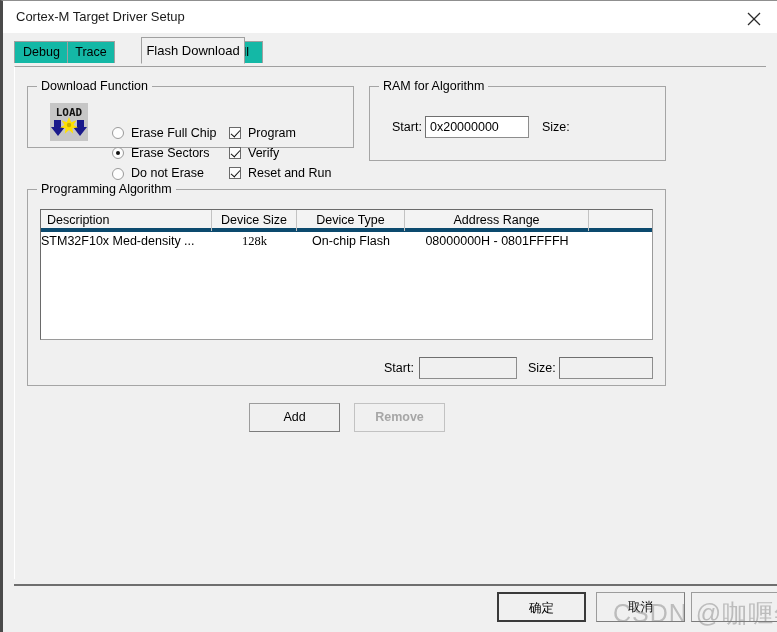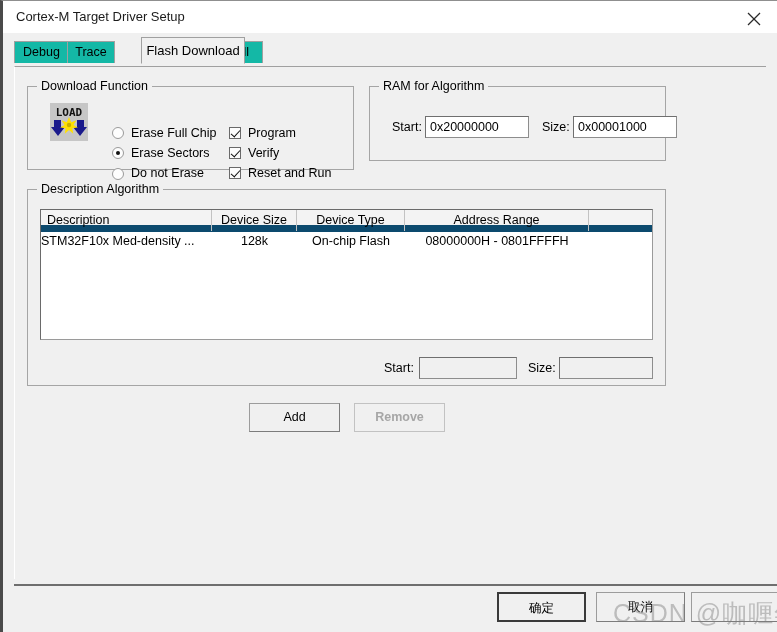--- a/index.html
+++ b/index.html
@@ -113,21 +113,21 @@
     position: absolute;
     top: -8px;
     left: 9px;
     background: #f0f0f0;
     padding: 0 4px;
     font-size: 12.5px;
     color: #000;
     white-space: nowrap;
   }
 
-  #grp-download { left: 24px;  top: 85px;  width: 327px; height: 84px; }
+  #grp-download { left: 24px;  top: 85px;  width: 327px; height: 62px; }
   #grp-ram      { left: 366px; top: 85px;  width: 297px; height: 75px; }
   #grp-prog     { left: 24px;  top: 188px; width: 639px; height: 197px; }
 
   
   #load-icon {
     position: absolute;
     left: 22px;
     top: 16px;
     width: 38px;
     height: 38px;
@@ -226,21 +226,21 @@
     border: 1px solid #9a9a9a;
     border-top-color: #6a6a6a;
     border-left-color: #6a6a6a;
     box-sizing: border-box;
     overflow: hidden;
   }
   #alg-header {
     position: relative;
     height: 22px;
     background: #f3f3f3;
-    border-bottom: 7px solid #0c4a6e;
+    border-bottom: 4px solid #0c4a6e;
     box-sizing: border-box;
   }
   .hcell {
     position: absolute;
     top: 0;
     height: 21px;
     line-height: 21px;
     font-size: 12.5px;
     color: #000;
     box-sizing: border-box;
@@ -386,38 +386,37 @@
       <span class="check-mark sel"></span>
       <span class="ctl-label">Reset and Run</span>
     </div>
   </div>
 
   <div class="groupbox" id="grp-ram">
     <div class="group-title">RAM for Algorithm</div>
     <div class="fld-label" id="ram-start-label">Start:</div>
     <div class="textfield" id="ram-start-input">0x20000000</div>
     <div class="fld-label" id="ram-size-label">Size:</div>
-    <div class="textfield" id="ram-size-input">0x00001000</div>
   </div>
 
   <div class="groupbox" id="grp-prog">
-    <div class="group-title">Description Algorithm</div>
+    <div class="group-title">Programming Algorithm</div>
 
     <div id="alg-table">
       <div id="alg-header">
         <div class="hcell left" style="left:0px;   width:171px;">Description</div>
         <div class="hcell ctr" style="left:171px; width:85px;">Device Size</div>
         <div class="hcell ctr" style="left:256px; width:108px;">Device Type</div>
         <div class="hcell ctr" style="left:364px; width:184px;">Address Range</div>
         <div class="hcell ctr last" style="left:548px; width:63px;"></div>
       </div>
 
       <div id="alg-row">
         <div class="rcell left" style="left:0px;   width:171px;">STM32F10x Med-density ...</div>
-        <div class="rcell ctr" style="left:171px; width:85px;">128k</div>
+        <div class="rcell ctr" style="left:171px; width:85px;font-family:Liberation Serif, serif;">128k</div>
         <div class="rcell ctr" style="left:256px; width:108px;">On-chip Flash</div>
         <div class="rcell ctr" style="left:364px; width:184px;">08000000H - 0801FFFFH</div>
         <div class="rcell ctr" style="left:548px; width:63px;"></div>
       </div>
     </div>
 
     <div class="fld-label" id="alg-start-label">Start:</div>
     <div class="textfield disabled" id="alg-start-input"></div>
     <div class="fld-label" id="alg-size-label">Size:</div>
     <div class="textfield disabled" id="alg-size-input"></div>

